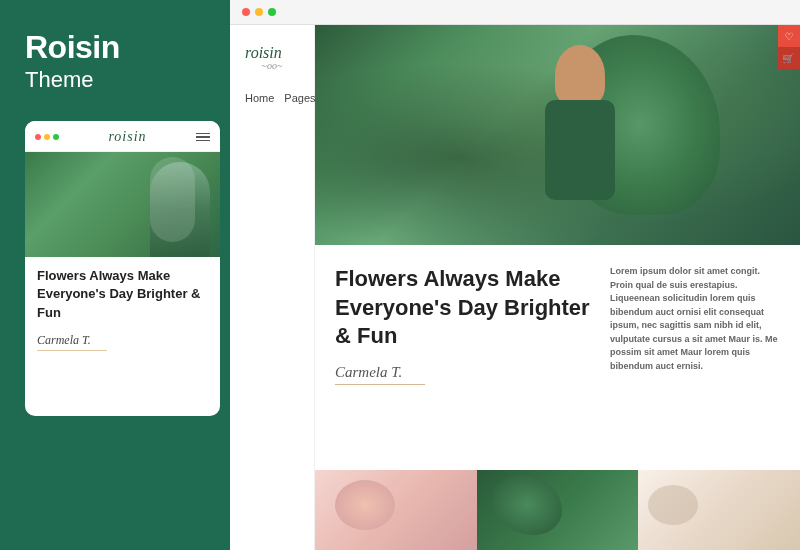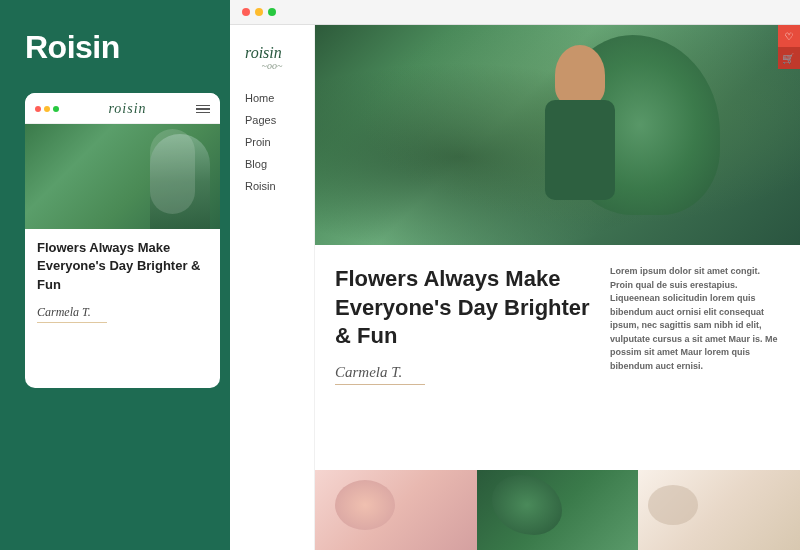--- a/index.html
+++ b/index.html
@@ -214,21 +214,21 @@
       display: block;
       font-size: 10px;
       color: #8a9a8a;
       font-style: italic;
       margin-top: -2px;
       text-align: center;
     }
 
     .desktop-nav-items {
       display: flex;
-      flex-direction: column;
+      flex-direction: row;
       gap: 10px;
       margin-top: 8px;
     }
 
     .desktop-nav-item {
       font-family: Arial, sans-serif;
       font-size: 11px;
       color: #444;
       cursor: pointer;
     }
@@ -417,20 +417,21 @@
       width: 50px; height: 40px;
       background: rgba(200,180,160,0.5);
       border-radius: 50%;
     }
   </style>
 </head>
 <body>
 
 <div class="left-panel">
   <div class="theme-title">Roisin</div>
+  <div class="theme-subtitle">Theme</div>
 
   <div class="mobile-preview">
     <div class="mobile-top-bar">
       <div class="mobile-dots">
         <div class="mobile-dot"></div>
         <div class="mobile-dot"></div>
         <div class="mobile-dot"></div>
       </div>
       <div class="mobile-logo">roisin</div>
       <div class="mobile-hamburger">

